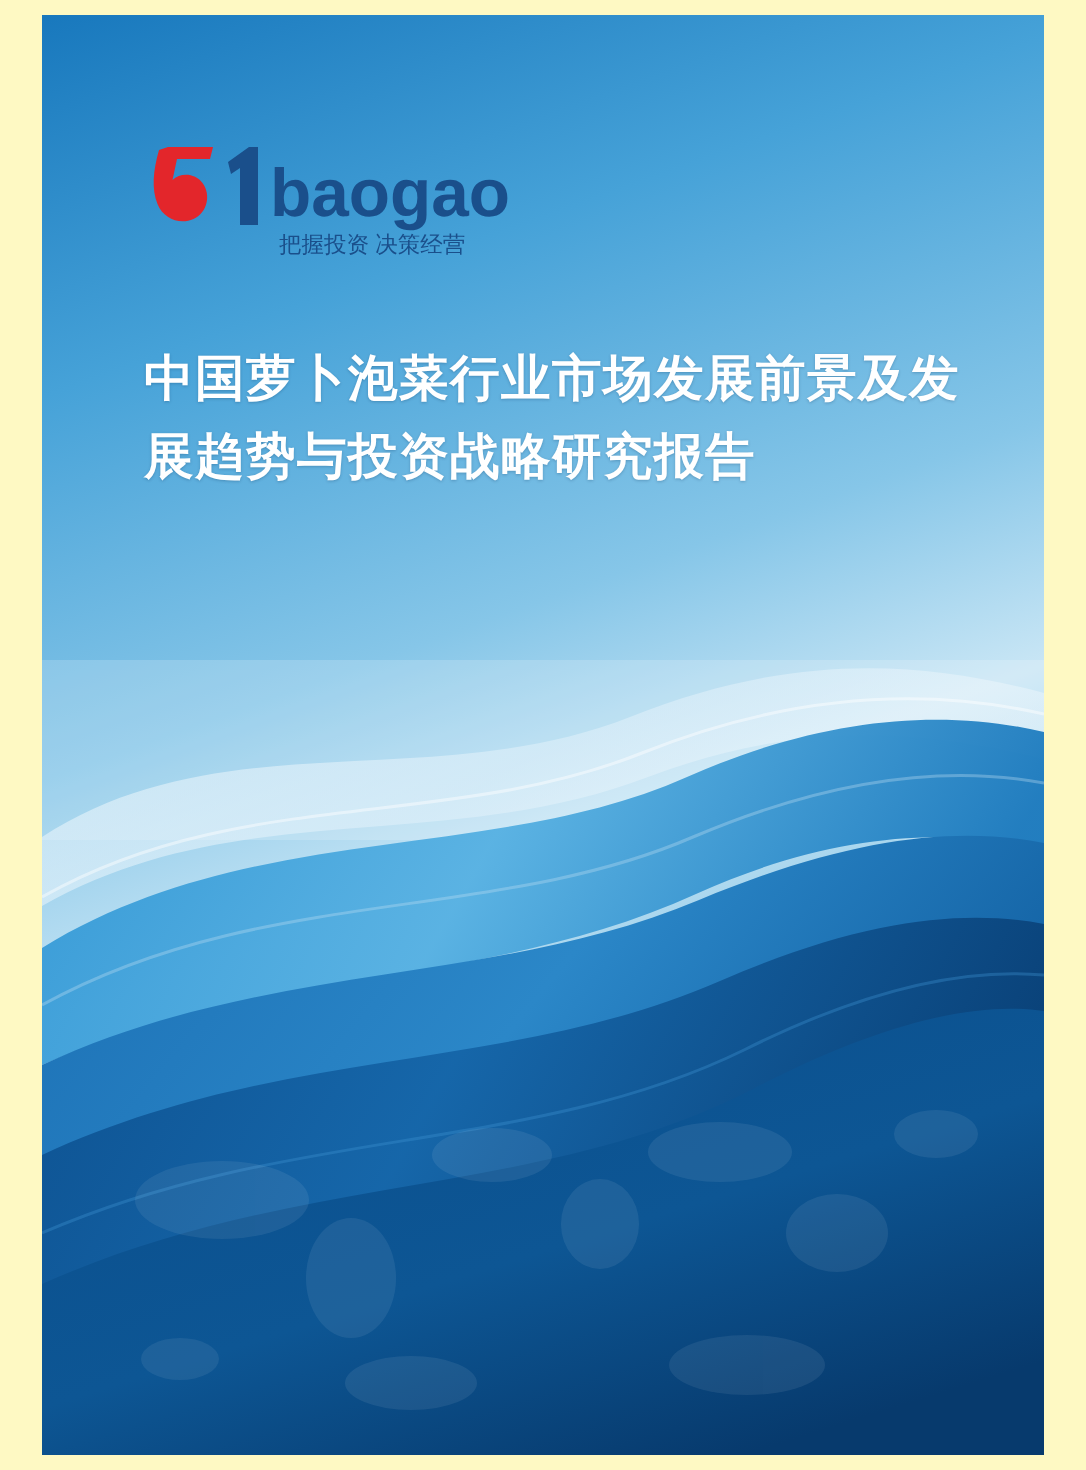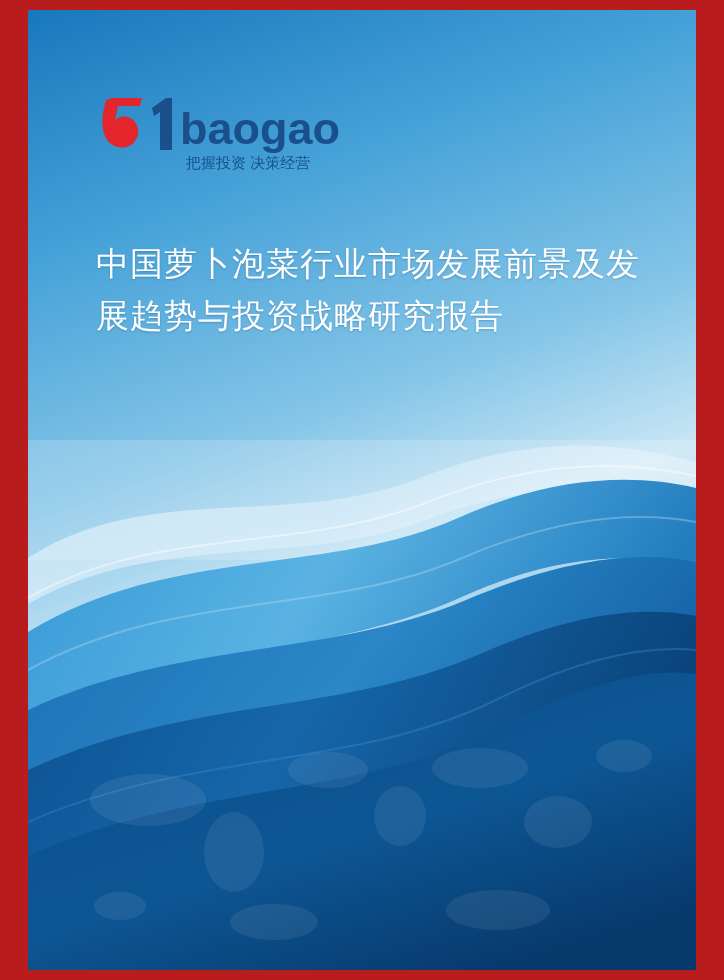--- a/index.html
+++ b/index.html
@@ -5,21 +5,21 @@
   html, body {
     margin: 0;
     padding: 0;
     background: #ffffff;
   }
   .page {
     position: relative;
     width: 724px;
     height: 980px;
     overflow: hidden;
-    background: #b91c1c;
+    background: #fef9c3;
     font-family: "Liberation Sans", sans-serif;
   }
   
   .cover {
     position: absolute;
     left: 28px;
     top: 10px;
     width: 668px;
     height: 960px;
     overflow: hidden;
@@ -41,27 +41,27 @@
     top: 82px;
     width: 300px;
     height: 90px;
   }
   .logo-svg { display: block; }
 
   
   .title {
     position: absolute;
     left: 68px;
-    top: 228px;
+    top: 216px;
     width: 570px;
     color: #ffffff;
     font-size: 33px;
     line-height: 52px;
     letter-spacing: 1px;
-    font-weight: 400;
+    font-weight: 700;
     text-shadow: 0 1px 2px rgba(0,40,80,0.25);
   }
 </style>
 </head>
 <body>
 
 <div class="page">
   <div class="cover">
 
     <svg class="cover-svg" viewBox="0 0 668 960" preserveAspectRatio="none">

